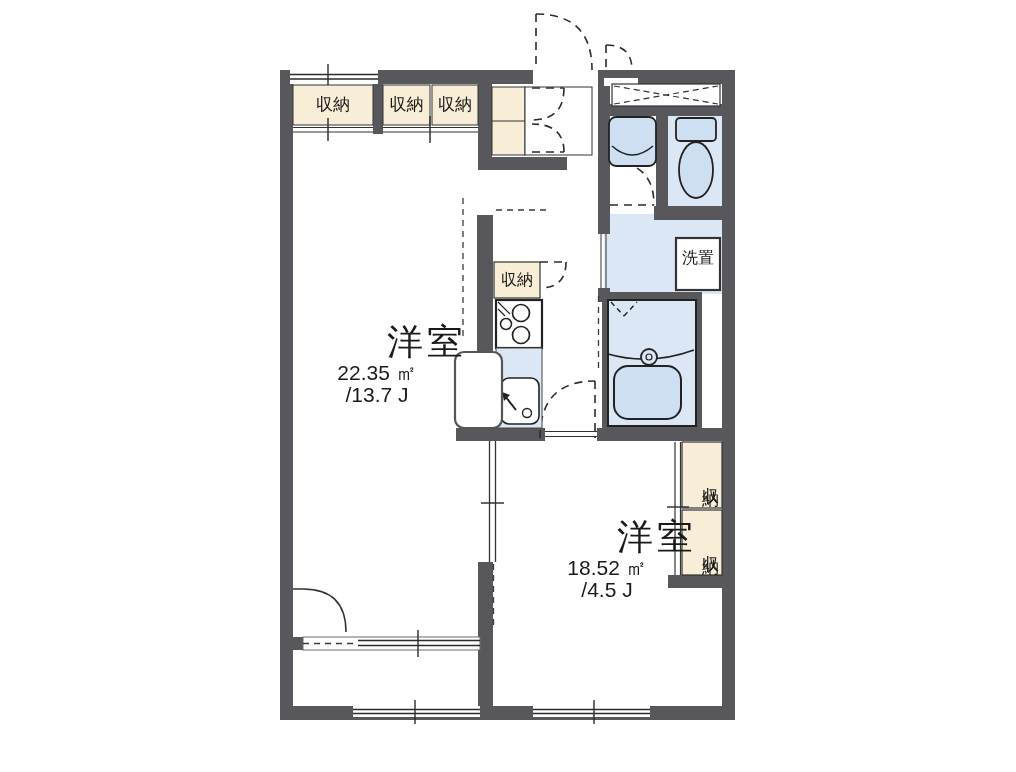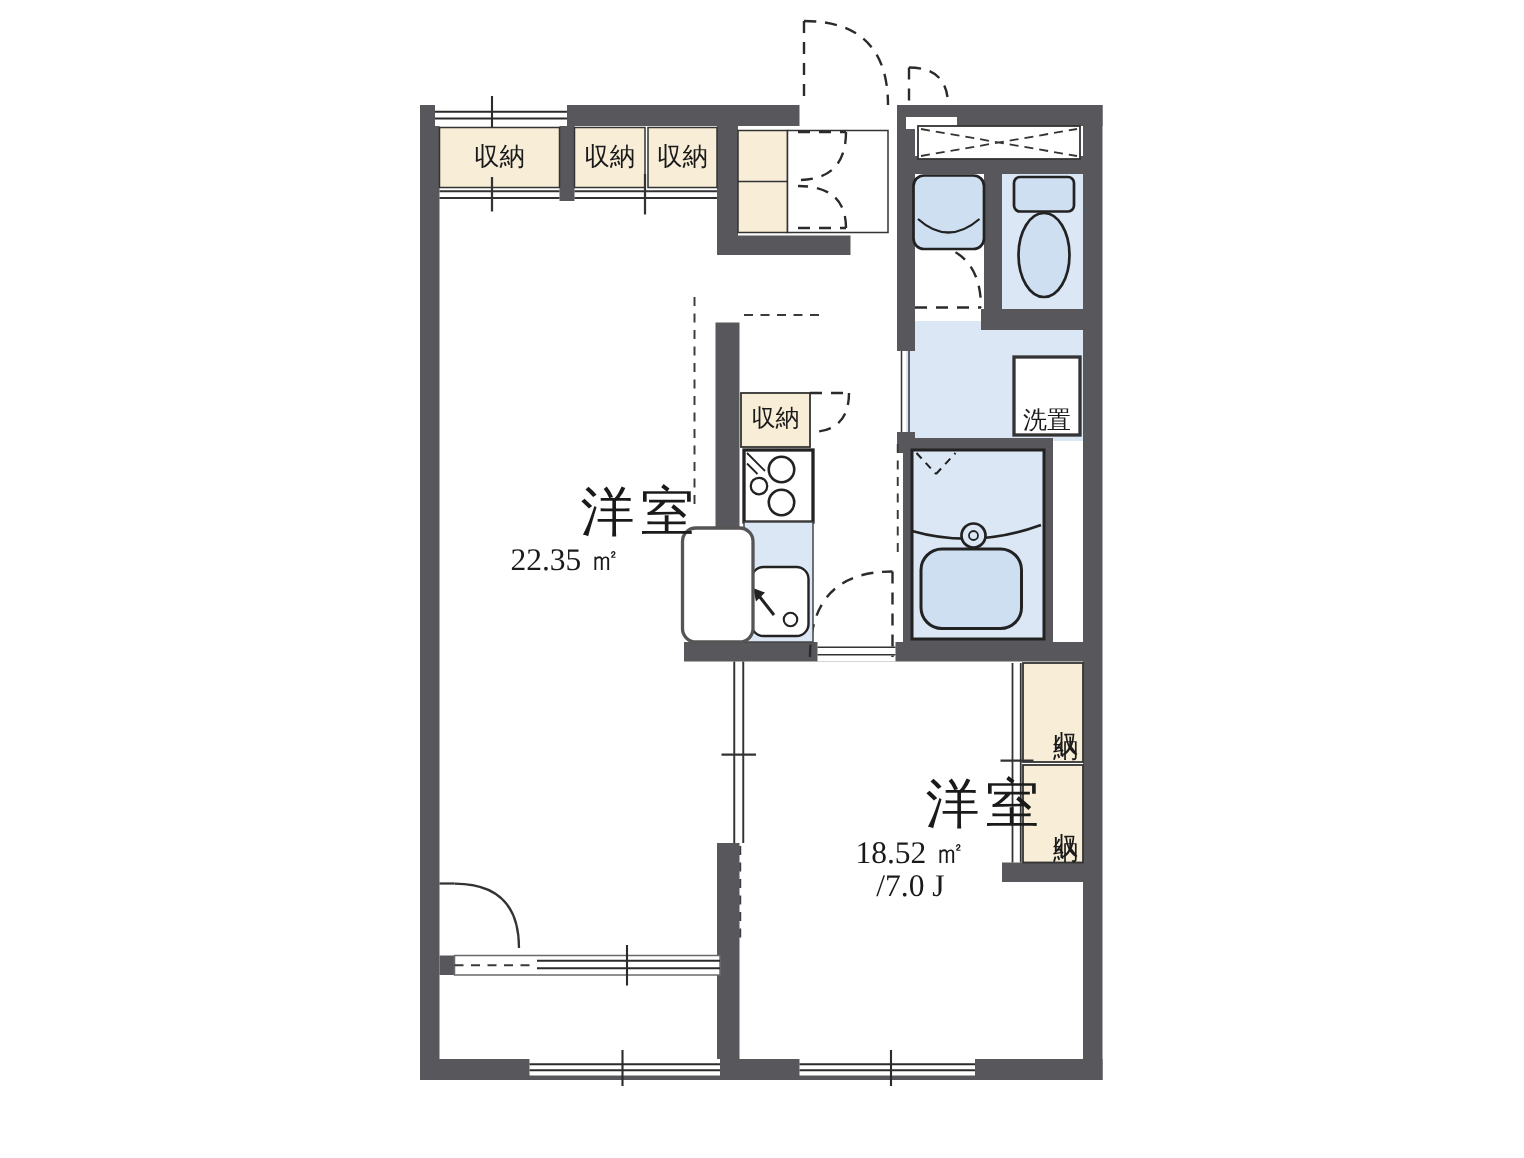--- a/index.html
+++ b/index.html
@@ -1,21 +1,21 @@
 <!DOCTYPE html>
 <html style="--wall: #58585c; --closet: #f8eed8; --wet: #dce7f6; --fixture: #cfdff2; --line: #2b2b2b; --bg: #ffffff;"><head>
 <meta charset="utf-8">
 <style>
   :root{
     --wall:#58585c; --closet:#f8eed8; --wet:#dce7f6; --fixture:#cfdff2;
     --line:#2b2b2b; --bg:#ffffff;
   }
   html,body{margin:0;padding:0;background:#fff;}
   .canvas{position:relative;width:940px;height:772px;background:var(--bg);overflow:hidden;
-    font-family:Liberation Serif, serif;color:#1a1a1a;}
+    font-family:Liberation Sans, sans-serif;color:#1a1a1a;}
   .plan-svg{position:absolute;left:0;top:0;}
   .lbl{position:absolute;text-align:center;color:#1a1a1a;}
   .lbl-storage{font-size:17px;}
   .lbl-storage-v{writing-mode:vertical-rl;text-orientation:upright;letter-spacing:3px;font-size:17px;}
   .room-block{position:absolute;text-align:center;}
   .room-name{font-size:36px;letter-spacing:4px;line-height:1.1;text-align:right;}
   .room-area{font-size:21px;line-height:1.08;}
 </style>
 </head>
 <body>
@@ -184,26 +184,27 @@
   </g>
 
 </svg>
 
 <div class="lbl lbl-storage" style="left:293px;top:85px;width:80px;line-height:40px;">収納</div>
 <div class="lbl lbl-storage" style="left:383px;top:85px;width:47px;line-height:40px;">収納</div>
 <div class="lbl lbl-storage" style="left:432px;top:85px;width:46px;line-height:40px;">収納</div>
 <div class="lbl lbl-storage" style="left:494px;top:262px;width:46px;line-height:36px;font-size:16px;">収納</div>
 <div class="lbl lbl-storage-v" style="left:682px;top:446px;width:40px;height:62px;">収納</div>
 <div class="lbl lbl-storage-v" style="left:682px;top:514px;width:40px;height:61px;">収納</div>
-<div class="lbl" style="left:676px;top:255px;width:44px;line-height:52px;font-size:16px;">洗置</div>
+<div class="lbl" style="left:676px;top:232px;width:44px;line-height:52px;font-size:16px;">洗置</div>
 
 <div class="room-block" style="left:287px;top:322px;width:180px;">
   <div class="room-name">洋室</div>
   <div class="room-area">22.35 ㎡</div>
+  <div class="room-area">/13.7 J</div>
 </div>
 
 <div class="room-block" style="left:517px;top:517px;width:180px;">
   <div class="room-name">洋室</div>
   <div class="room-area">18.52 ㎡</div>
-  <div class="room-area">/7.0 J</div>
+  <div class="room-area">/4.5 J</div>
 </div>
 
 </div>
 
 </body></html>

